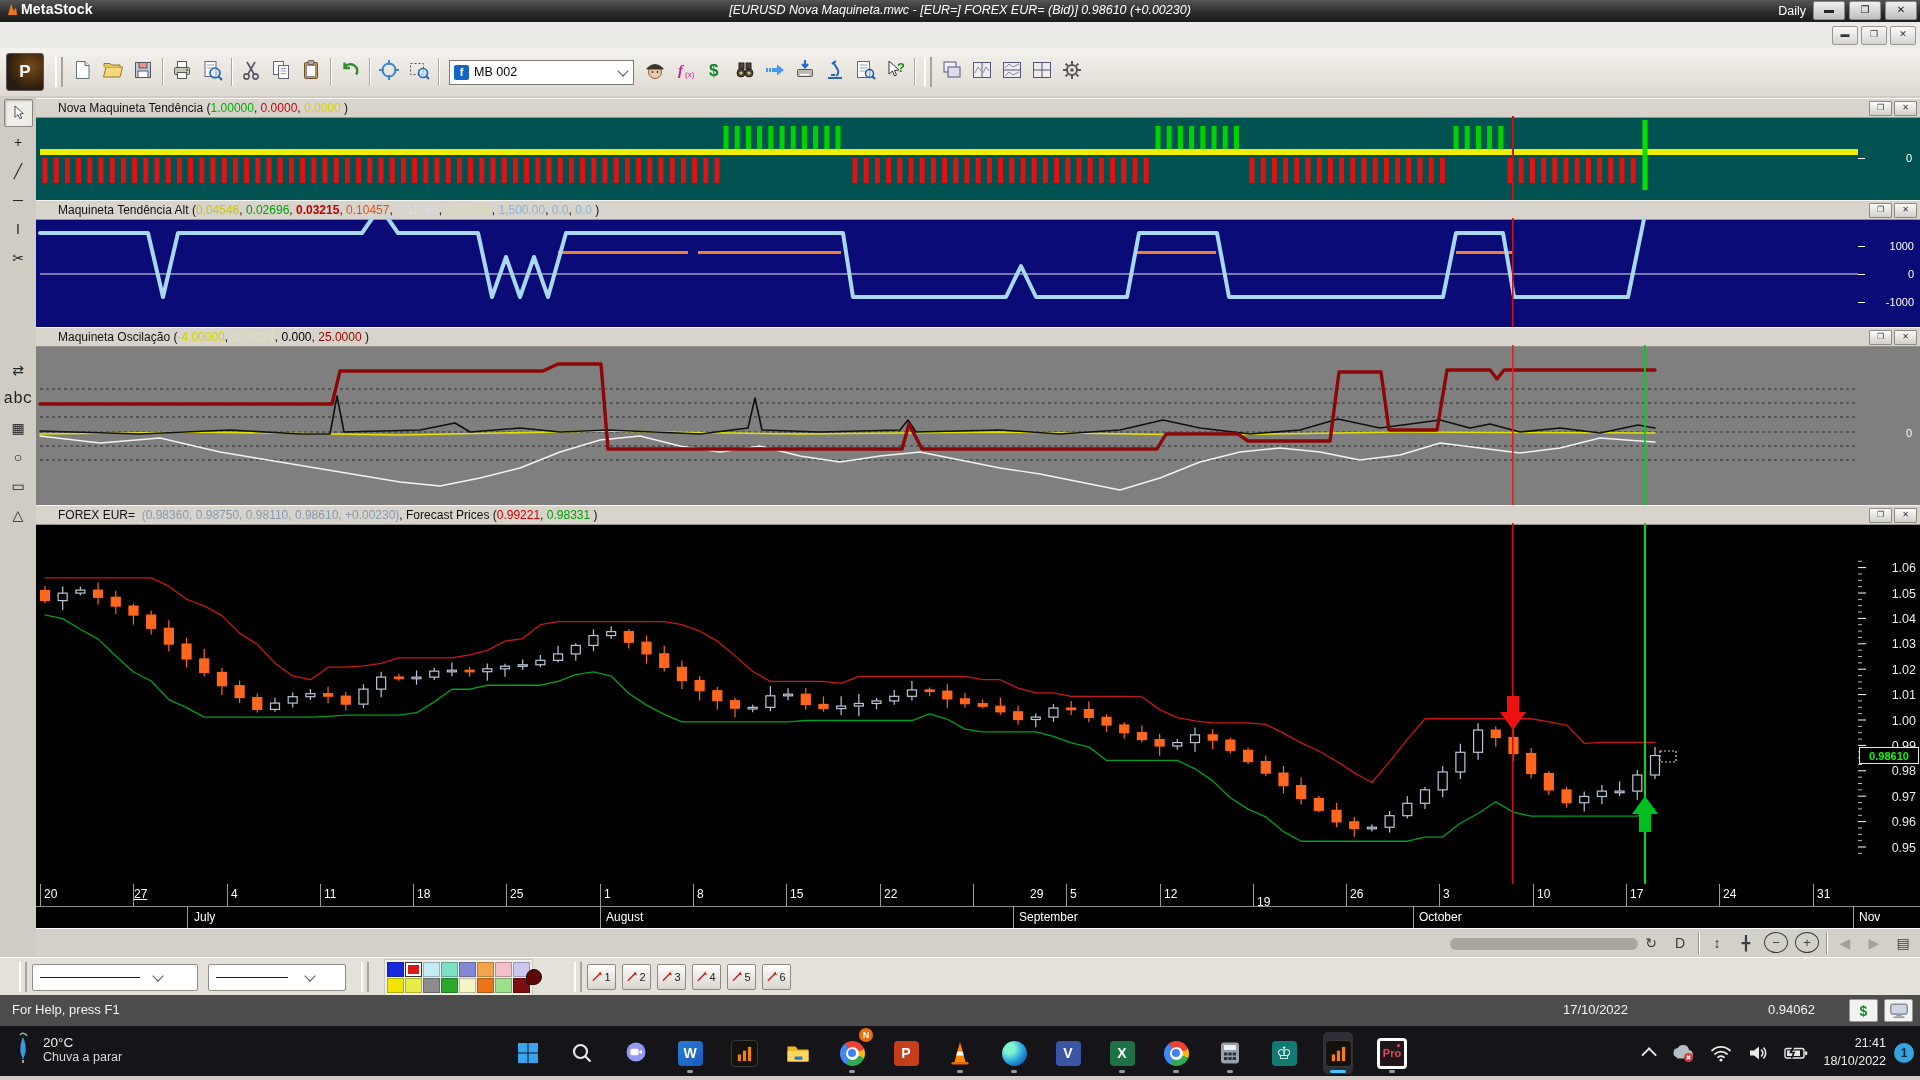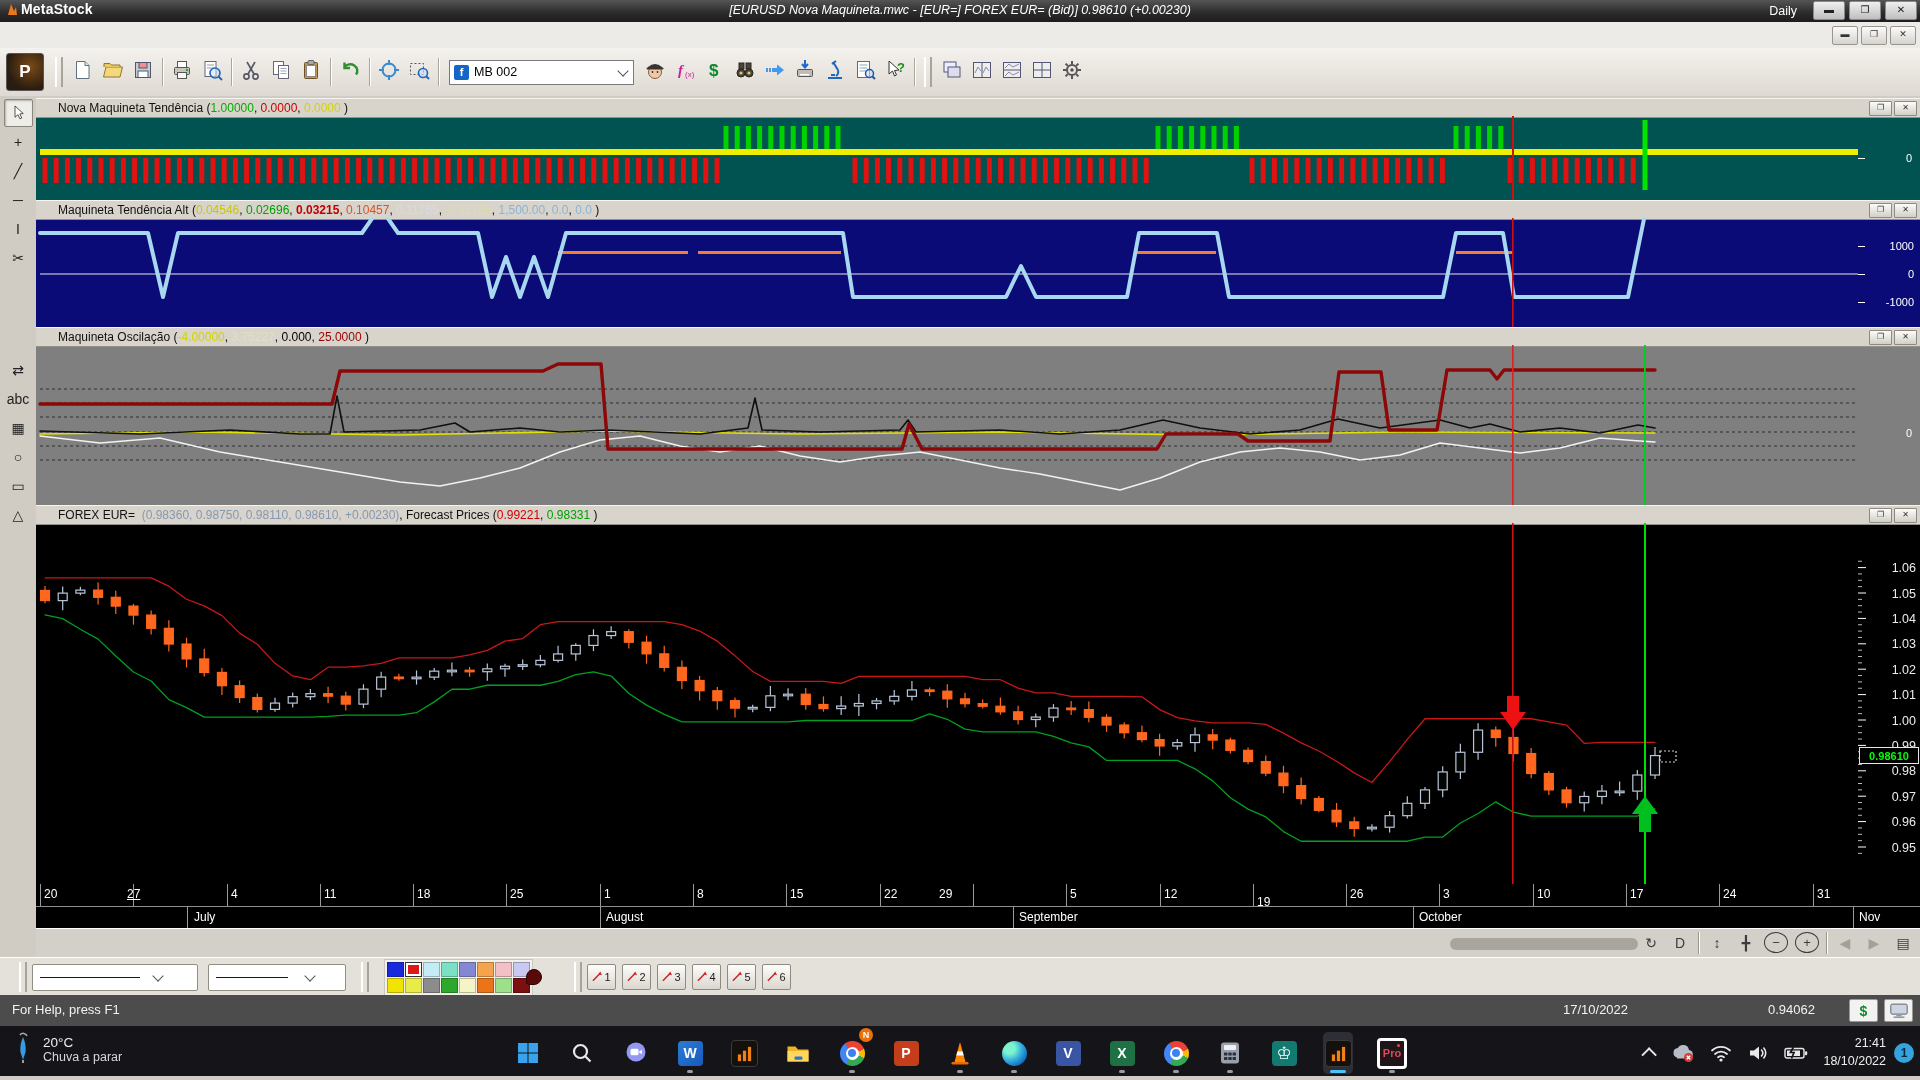--- a/index.html
+++ b/index.html
@@ -7,21 +7,21 @@
           background:#d0ccc4;font-family:"Liberation Sans",sans-serif;
           -webkit-font-smoothing:antialiased;}
   .abs{position:absolute;}
   
   .titlebar{position:absolute;top:0;left:0;right:0;height:22px;
     background:linear-gradient(#555,#2a2a2a 60%,#1d1d1d);color:#fff;font-size:13px;}
   .brand{position:absolute;left:6px;top:1px;display:flex;align-items:center;gap:3px;
     font-weight:bold;font-size:14px;letter-spacing:.2px;}
   .wtitle{position:absolute;left:50%;transform:translateX(-50%);top:3px;font-size:12.5px;white-space:nowrap;font-style:italic;}
   .tbright{position:absolute;right:3px;top:1px;display:flex;align-items:center;gap:4px;}
-  .period{font-size:12.5px;margin-right:12px;}
+  .period{font-size:12.5px;margin-right:3px;}
   .cap{width:30px;height:17px;background:linear-gradient(#efefef,#bfbfbf);border:1px solid #8a8a8a;
     border-radius:2px;font-size:10px;line-height:15px;text-align:center;color:#222;}
   
   .menubar{position:absolute;top:22px;left:0;right:0;height:26px;background:#edebe7;
     border-bottom:1px solid #b6b2aa;display:flex;align-items:center;font-size:13px;color:#111;}
   .mitem{padding:4px 13px;}
   .mitem:first-letter{text-decoration:underline;}
   .childcaps{position:absolute;right:4px;top:4px;display:flex;gap:3px;}
   .ccap{width:24px;height:17px;background:linear-gradient(#fbfbfb,#d6d3cd);border:1px solid #9a968e;
     border-radius:2px;font-size:9px;line-height:15px;text-align:center;color:#333;}
@@ -380,21 +380,21 @@
             <path d="M8 4 L8 19 L12 15.5 L14.5 21 L17 20 L14.5 14.5 L19 14 Z" fill="#fff" stroke="#222"></path>
           </svg></span>
       </div>
       <div class="ltool">+</div>
       <div class="ltool">╱</div>
       <div class="ltool">─</div>
       <div class="ltool">I</div>
       <div class="ltool">✂</div>
       <div class="lgap"></div>
       <div class="ltool">⇄</div>
-      <div class="ltool" style="font-size: 14px;">abc</div>
+      <div class="ltool" style="font-size: 16px; font-family: Liberation Mono, monospace;">abc</div>
       <div class="ltool">▦</div>
       <div class="ltool">○</div>
       <div class="ltool">▭</div>
       <div class="ltool">△</div>
     </div>
 
   <div id="panelHost">
       <div class="pbg abs" style="top: 116px; height: 84px; background: rgb(0, 83, 81);"></div>
       <div class="pstrip abs" style="top: 98px;"><span>Nova Maquineta Tendência (</span><span style="color: rgb(0, 176, 0);">1.00000</span><span>, </span><span style="color: rgb(208, 0, 0);">0.0000</span><span>, </span><span style="color: rgb(212, 212, 0);">0.0000</span><span> )</span><div class="stripbtns"><div class="sbtn">❐</div><div class="sbtn">✕</div></div></div>
       <svg class="psvg" width="1920" height="84" viewBox="0 0 1920 84" style="top: 116px;">
@@ -834,39 +834,39 @@
         <text x="1916" y="303.10000000000014" text-anchor="end" fill="#ececec" font-size="12.5">0.96</text>
         <text x="1916" y="328.5000000000001" text-anchor="end" fill="#ececec" font-size="12.5">0.95</text>
       </svg>
     </div>
 
   <div class="dateaxis" id="dateAxis">
     <div class="drow dates" id="dateRow">
         <div class="dsep" style="left: 4px;"></div>
         <span class="dlab" style="left: 8px;">20</span>
         <div class="dsep" style="left: 97px;"></div>
-        <span class="dlab" style="left: 91px; text-decoration: underline;">27</span>
+        <span class="dlab" style="left: 98px; text-decoration: underline;">27</span>
         <div class="dsep" style="left: 191px;"></div>
         <span class="dlab" style="left: 195px;">4</span>
         <div class="dsep" style="left: 284px;"></div>
         <span class="dlab" style="left: 288px;">11</span>
         <div class="dsep" style="left: 377px;"></div>
         <span class="dlab" style="left: 381px;">18</span>
         <div class="dsep" style="left: 470px;"></div>
         <span class="dlab" style="left: 474px;">25</span>
         <div class="dsep" style="left: 564px;"></div>
         <span class="dlab" style="left: 568px;">1</span>
         <div class="dsep" style="left: 657px;"></div>
         <span class="dlab" style="left: 661px;">8</span>
         <div class="dsep" style="left: 750px;"></div>
         <span class="dlab" style="left: 754px;">15</span>
         <div class="dsep" style="left: 844px;"></div>
         <span class="dlab" style="left: 848px;">22</span>
         <div class="dsep" style="left: 937px;"></div>
-        <span class="dlab" style="left: 903px; text-align: right;">29</span>
+        <span class="dlab" style="left: 994px; text-align: right;">29</span>
         <div class="dsep" style="left: 1030px;"></div>
         <span class="dlab" style="left: 1034px;">5</span>
         <div class="dsep" style="left: 1124px;"></div>
         <span class="dlab" style="left: 1128px;">12</span>
         <div class="dsep" style="left: 1217px;"></div>
         <span class="dlab" style="left: 1221px; margin-top: 8px;">19</span>
         <div class="dsep" style="left: 1310px;"></div>
         <span class="dlab" style="left: 1314px;">26</span>
         <div class="dsep" style="left: 1403px;"></div>
         <span class="dlab" style="left: 1407px;">3</span>

